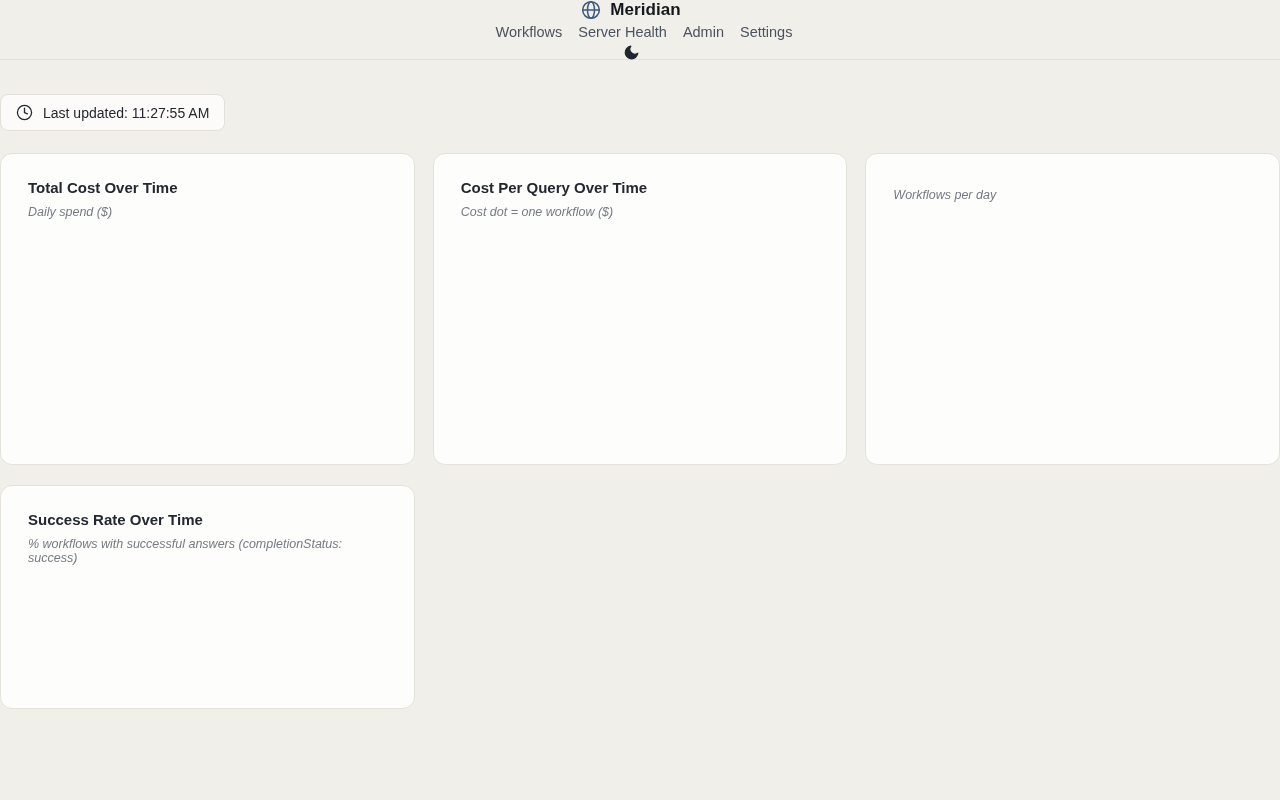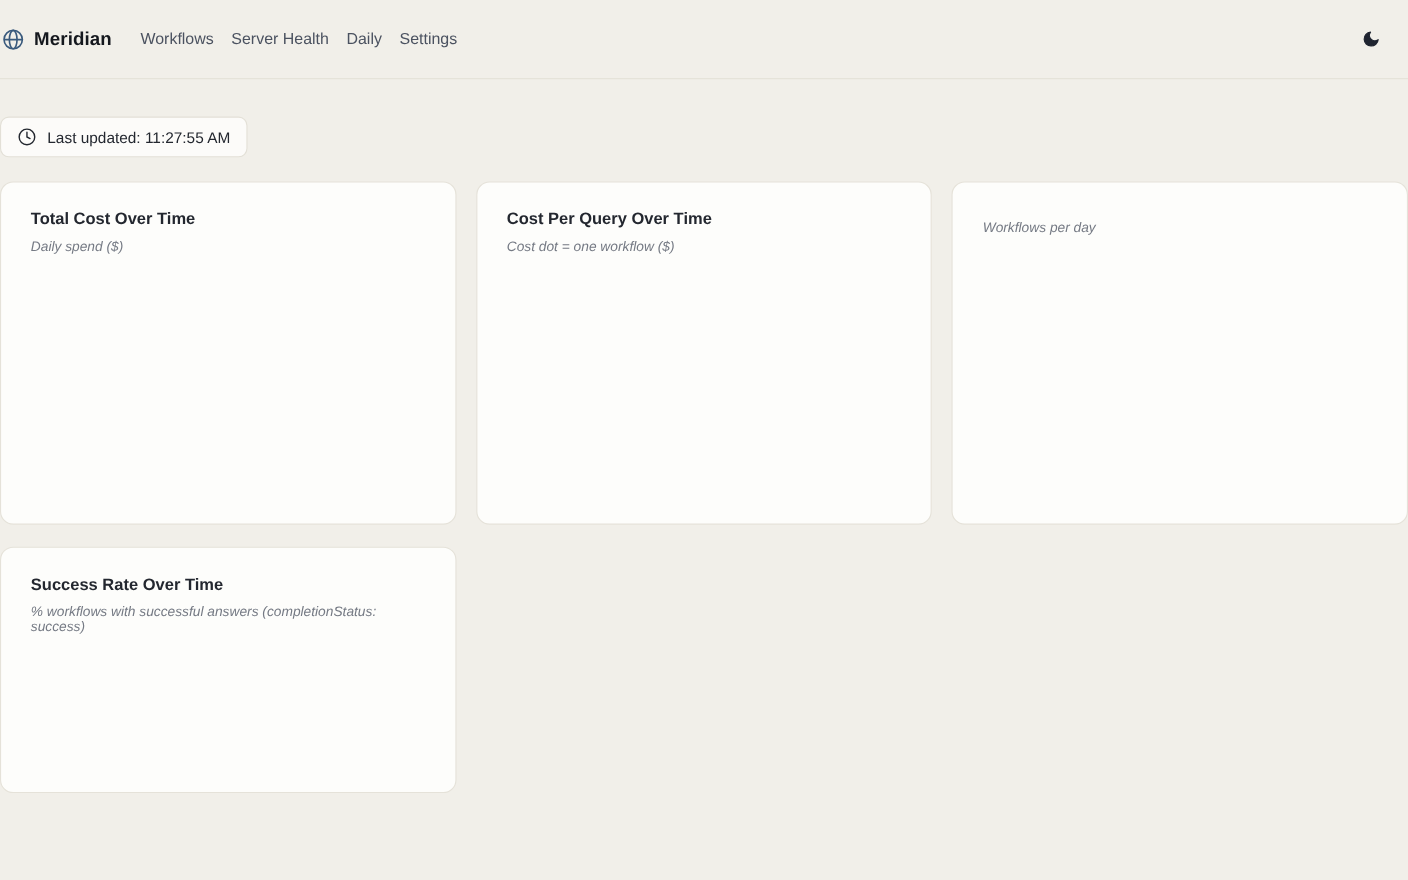--- a/index.html
+++ b/index.html
@@ -7,26 +7,27 @@
     width: 1280px;
     height: 800px;
     overflow: hidden;
     background: #f1efe9;
     font-family: "Liberation Sans", sans-serif;
     color: #1f2430;
   }
 
   
   .navbar {
-    height: 72px;
+    height: 60px;
     display: flex;
     align-items: center;
     padding: 0 20px 0 2px;
     border-bottom: 1px solid #e4e1d8;
     background: #f1efe9;
+    flex-direction: column;
   }
   .brand {
     display: flex;
     align-items: center;
     gap: 9px;
     cursor: pointer;
   }
   .brand-name {
     font-size: 17px;
     font-weight: 700;
@@ -130,21 +131,21 @@
         <ellipse cx="12" cy="12" rx="4.2" ry="10"></ellipse>
         <line x1="2" y1="12" x2="22" y2="12"></line>
       </svg>
     </span>
     <span class="brand-name">Meridian</span>
   </div>
 
   <nav class="nav-links">
     <a class="nav-link">Workflows</a>
     <a class="nav-link">Server Health</a>
-    <a class="nav-link">Daily</a>
+    <a class="nav-link">Admin</a>
     <a class="nav-link">Settings</a>
   </nav>
 
   <div class="nav-spacer"></div>
 
   <button class="theme-toggle">
     <span>
       <svg width="17" height="17" viewBox="0 0 24 24" fill="#1f2430" stroke="#1f2430" stroke-width="1.5" stroke-linejoin="round">
         <path d="M21 12.79A9 9 0 1 1 11.21 3 7 7 0 0 0 21 12.79z"></path>
       </svg>

